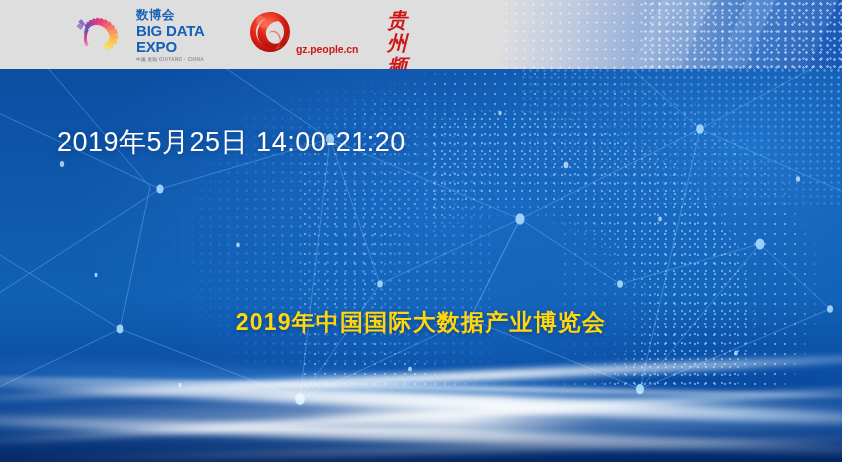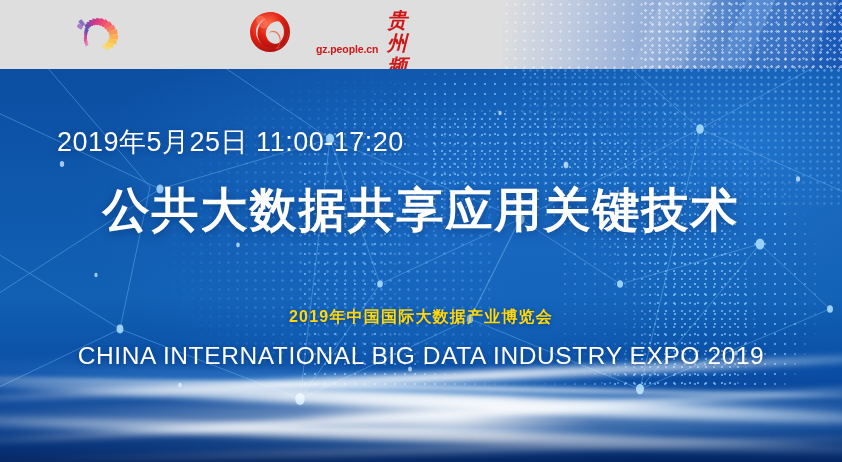--- a/index.html
+++ b/index.html
@@ -73,21 +73,21 @@
   .pd-swirl{position:absolute;left:0;top:1px;width:44px;height:44px;}
   .pd-name{
     position:absolute;left:46px;top:1px;
     font-family:"Liberation Serif","DejaVu Serif",serif;
     font-size:30px;font-weight:700;color:#cf1717;letter-spacing:1px;
     line-height:32px;
     text-shadow:0 1px 0 rgba(255,255,255,.35);
   }
   .pd-url{
     position:absolute;left:48px;top:34px;
-    font-size:10.5px;font-weight:800;color:#cf1717;letter-spacing:-.1px;margin-left:20px;
+    font-size:10.5px;font-weight:800;color:#cf1717;letter-spacing:-.1px;
   }
   .pd-channel{
     position:absolute;left:130px;top:0px;
     font-family:"Liberation Serif","DejaVu Serif",serif;
     font-size:20px;font-weight:700;color:#cf1717;line-height:23px;
     text-align:center;
     font-style:italic;
   }
 
   
@@ -193,21 +193,21 @@
     white-space:nowrap;
   }
   #main-title{
     position:absolute;left:0;right:0;top:110px;text-align:center;
     font-size:47px;font-weight:700;color:#ffffff;letter-spacing:2px;
     text-shadow:0 2px 10px rgba(0,32,86,.5);
     white-space:nowrap;
   }
   #expo-name-cn{
     position:absolute;left:0;right:0;top:238px;text-align:center;
-    font-size:16px;font-weight:700;color:#ffd70a;letter-spacing:1.2px;
+    font-size:23px;font-weight:700;color:#ffd70a;letter-spacing:1.2px;
     text-shadow:0 1px 4px rgba(0,30,80,.5);
     white-space:nowrap;
   }
   #expo-name-en{
     position:absolute;left:0;right:0;top:273px;text-align:center;
     font-size:24.5px;font-weight:400;color:#ffffff;letter-spacing:.6px;
     text-shadow:0 1px 5px rgba(0,30,80,.45);
     white-space:nowrap;
   }
 </style>
@@ -278,24 +278,22 @@
       <div class="beam b2"></div>
       <div class="beam b3"></div>
       <div class="beam b4"></div>
       <div class="beam b6"></div>
     </div>
     <div id="beam-core"></div>
     <div id="bottom-dark"></div>
   </div>
 
   <div id="content">
-    <div id="event-datetime">2019年5月25日 11:00-17:20</div>
-    <div id="main-title">公共大数据共享应用关键技术</div>
+    <div id="event-datetime">2019年5月25日 14:00-21:20</div>
     <div id="expo-name-cn">2019年中国国际大数据产业博览会</div>
-    <div id="expo-name-en">CHINA INTERNATIONAL BIG DATA INDUSTRY EXPO 2019</div>
   </div>
 
   <div id="header">
     <div class="hdr-tech"></div>
     <div class="hdr-dots"></div>
     <div class="hdr-dots2"></div>
     <div class="hdr-shard a"></div>
     <div class="hdr-shard b"></div>
     <div class="hdr-shard c"></div>
     <div class="hdr-fade"></div>
@@ -378,20 +376,26 @@
               <rect x="12.5" y="-1.9" width="5.6" height="3.8" rx="0.6" fill="#9a5cc0" opacity=".75"></rect>
             </g>
           <g transform="rotate(26)">
               <rect x="16" y="-2.3" width="7.6" height="4.6" rx="0.7" fill="#fdd04c" opacity=".9"></rect>
             </g>
           <g transform="rotate(38)">
               <rect x="14.5" y="-2.1" width="6.8" height="4.2" rx="0.7" fill="#fdd94f" opacity=".7"></rect>
             </g>
         </g>
       </svg>
+      <div class="logo-text">
+        <div class="logo-cn">数博会</div>
+        <div class="logo-en1">BIG DATA</div>
+        <div class="logo-en2">EXPO</div>
+        <div class="logo-sub">中国 贵阳  GUIYANG · CHINA</div>
+      </div>
     </div>
 
     <div id="logo-people">
       <svg class="pd-swirl" viewBox="0 0 44 44">
         <defs>
           <radialGradient id="pdg" cx="38%" cy="32%" r="75%">
             <stop offset="0%" stop-color="#ff6a4a"></stop>
             <stop offset="52%" stop-color="#e02314"></stop>
             <stop offset="100%" stop-color="#a80d0d"></stop>
           </radialGradient>

